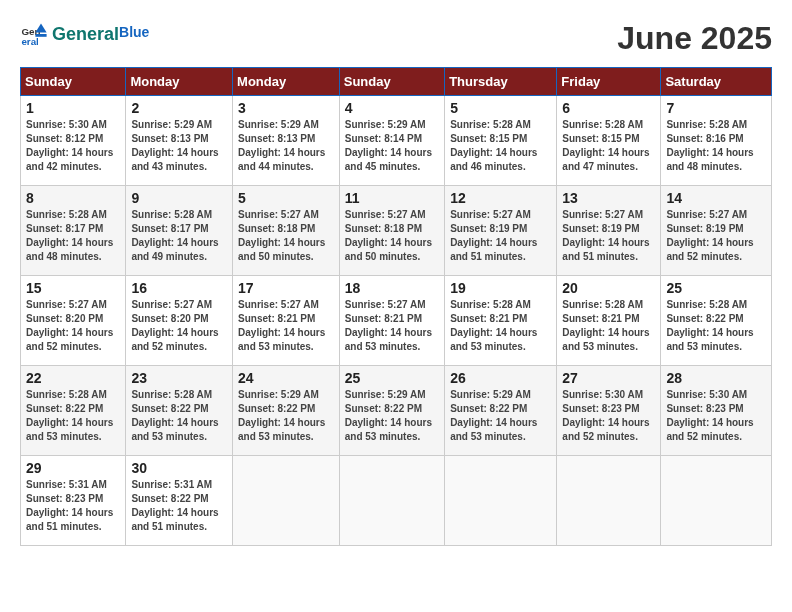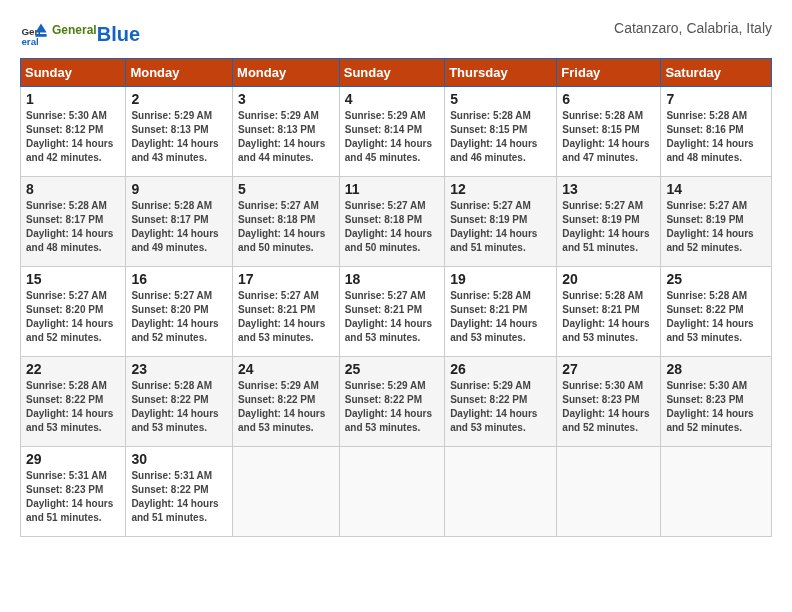--- a/index.html
+++ b/index.html
@@ -36,21 +36,21 @@
     .location-title {
       font-size: 14px;
       color: #555;
     }
     .calendar-table {
       width: 100%;
       border-collapse: collapse;
       font-size: 11px;
     }
     .calendar-table th {
-      background-color: #c2410c;
+      background-color: #7f1d1d;
       color: #fff;
       padding: 6px 4px;
       text-align: left;
       font-size: 13px;
       font-weight: bold;
       border: 1px solid #1565c0;
     }
     .calendar-table td {
       border: 1px solid #ccc;
       padding: 4px 5px;
@@ -85,27 +85,27 @@
 <div class="header-area">
   <div class="logo">
     <svg class="logo-icon" viewBox="0 0 40 40">
       <text x="2" y="22" font-size="14" font-weight="bold" fill="#333">Gen</text>
       <text x="2" y="36" font-size="14" font-weight="bold" fill="#1565c0">eral</text>
       <polygon points="30,5 38,18 22,18" fill="#1565c0"></polygon>
       <rect x="22" y="20" width="16" height="4" fill="#1565c0"></rect>
     </svg>
     <div>
       <div style="display:flex; gap:0;">
-        <span style="font-size:12px;font-weight:bold;color:#4d7c0f;">General</span>
-          <span style="font-size:20px;font-weight:bold;color:#1565c0;">Blue</span>
+        <span style="font-size:18px;font-weight:bold;color:#0f766e;">General</span>
+          <span style="font-size:14px;font-weight:bold;color:#1565c0;">Blue</span>
       </div>
     </div>
   </div>
   <div class="title-area">
-    <div class="location-title">Catanzaro, Calabria, Italy</div>
+    <div class="month-title">June 2025</div>
   </div>
 </div>
 
 <table class="calendar-table">
   <thead>
     <tr>
     <th>Sunday</th>
         <th>Monday</th>
         <th>Monday</th>
         <th>Sunday</th>

